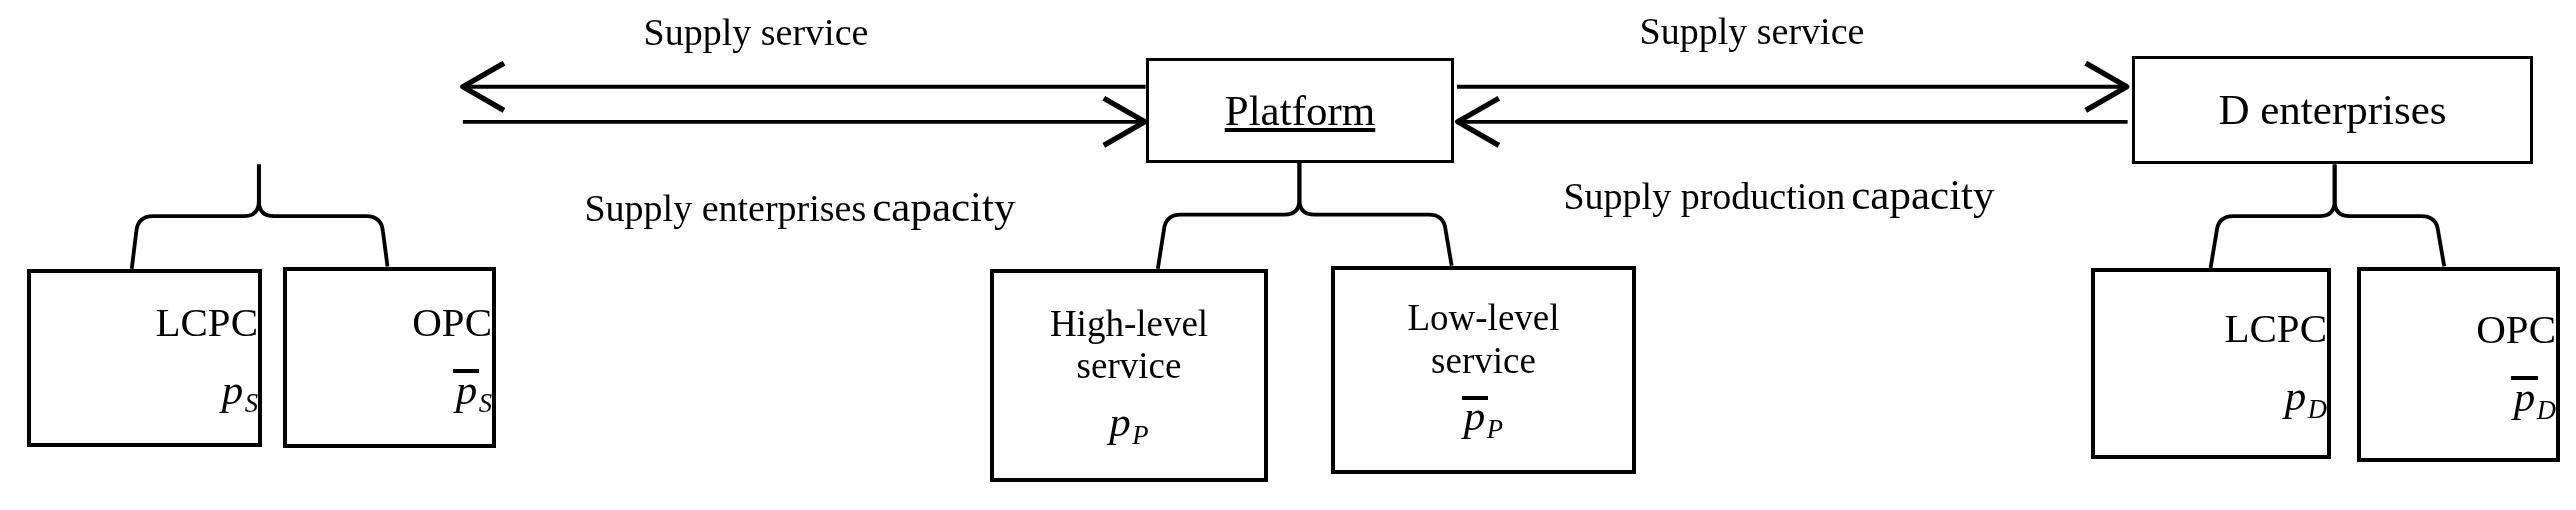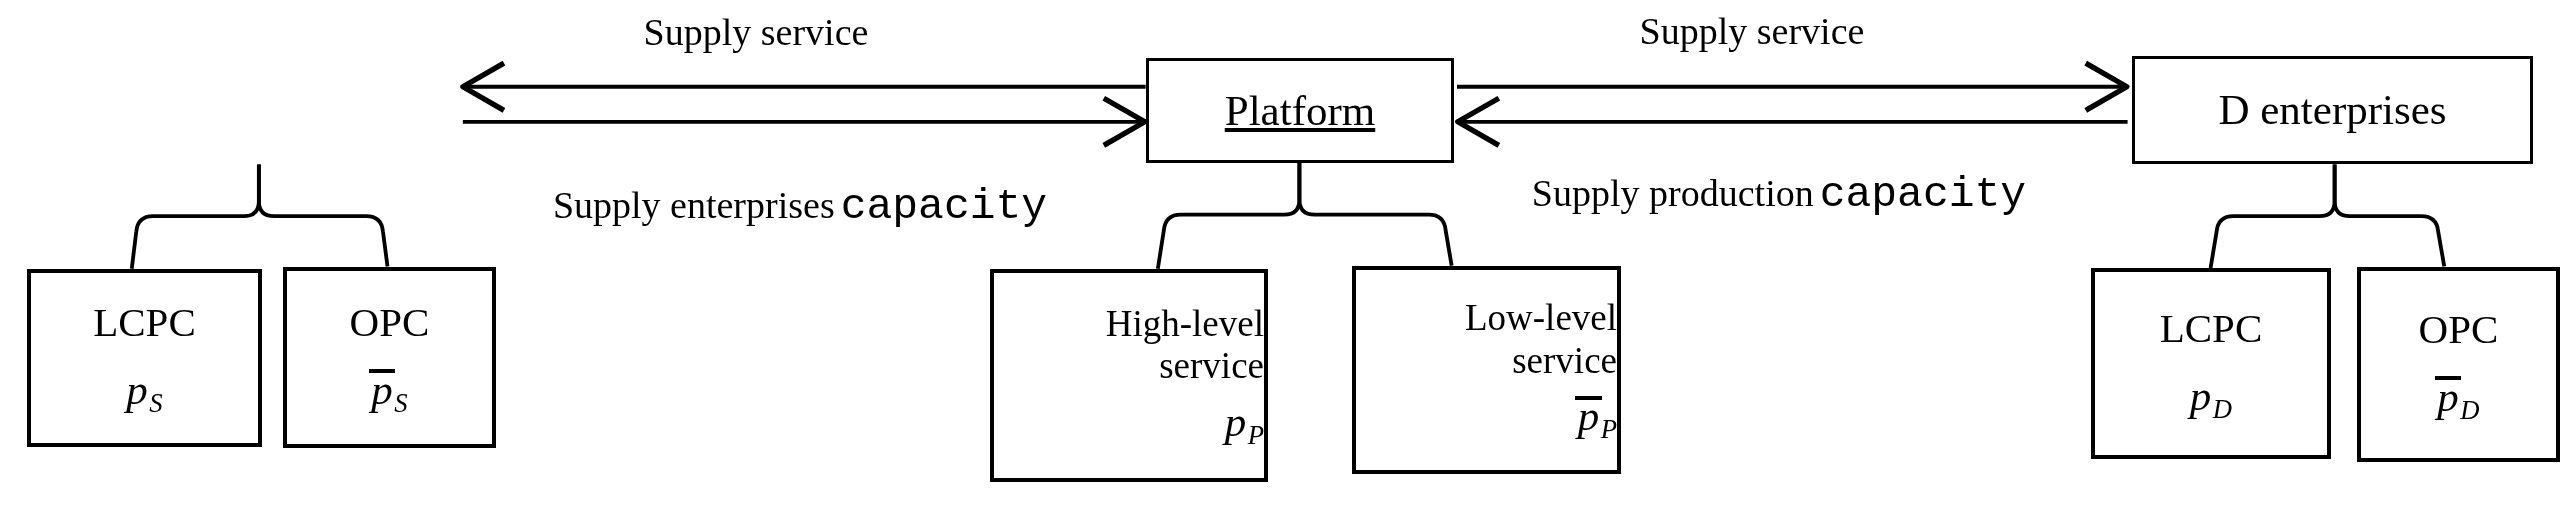--- a/index.html
+++ b/index.html
@@ -7,34 +7,34 @@
     position:relative;width:2576px;height:510px;background:#ffffff;
     font-family:"Liberation Serif",serif;color:#000000;overflow:hidden;
   }
   .wires{position:absolute;left:0;top:0;width:2576px;height:510px;}
   .node{
     position:absolute;background:#ffffff;border:3.8px solid #000000;box-sizing:border-box;
     display:flex;flex-direction:column;align-items:center;justify-content:center;
     text-align:center;line-height:1.15;
   }
   .node.top{font-size:43px;}
-  .node.child{border-width:4.6px;font-size:41px;}
-  .node.mid{border-width:4.6px;font-size:37px;align-items:flex-end;}
+  .node.child{border-width:4.6px;font-size:41px;align-items:flex-end;}
+  .node.mid{border-width:4.6px;font-size:37px;}
   .formula{font-size:43px;font-style:italic;line-height:1;margin-top:22px;}
   .mid .formula{margin-top:12.2px;font-family:Liberation Serif, serif;}
   .pvar{position:relative;display:inline-block;line-height:1;}
   .pvar.bar::after{
     content:"";position:absolute;left:-2.3px;right:-2.3px;top:1.5px;height:3.8px;background:#000000;
   }
   .formula sub{font-size:0.62em;font-style:italic;vertical-align:-0.3em;margin-left:1.5px;}
   .flabel{
     position:absolute;transform:translate(-50%,-50%);white-space:nowrap;
     font-size:38px;line-height:1;
   }
-  .cap{font-size:43px;margin-left:6px;font-family:Liberation Mono, monospace;}
+  .cap{font-size:43px;margin-left:6px;font-family:Liberation Serif, serif;}
 </style>
 </head>
 <body>
 
 <div class="canvas">
 
   <svg class="wires" viewBox="0 0 3382 670" fill="none" stroke="#000000">
 
     <line x1="607" y1="114" x2="1504" y2="114" stroke-width="5"></line>
     <line x1="607" y1="160" x2="1504" y2="160" stroke-width="5"></line>
@@ -93,21 +93,21 @@
   </div>
 
   <div class="node mid" style="left:990px;top:269px;width:278px;height:213px;">
     <div>High-level</div>
     <div>service</div>
     <div class="formula">
       <span class="pvar">p</span><sub>P</sub>
     </div>
   </div>
 
-  <div class="node mid" style="left:1331px;top:266px;width:269px;height:208px;margin-left:21px;">
+  <div class="node mid" style="left:1331px;top:266px;width:305px;height:208px;">
     <div>Low-level</div>
     <div>service</div>
     <div class="formula">
       <span class="pvar bar">p</span><sub>P</sub>
     </div>
   </div>
 
   <div class="node child" style="left:2091px;top:268px;width:240px;height:191px;">
     <div>LCPC</div>
     <div class="formula">

